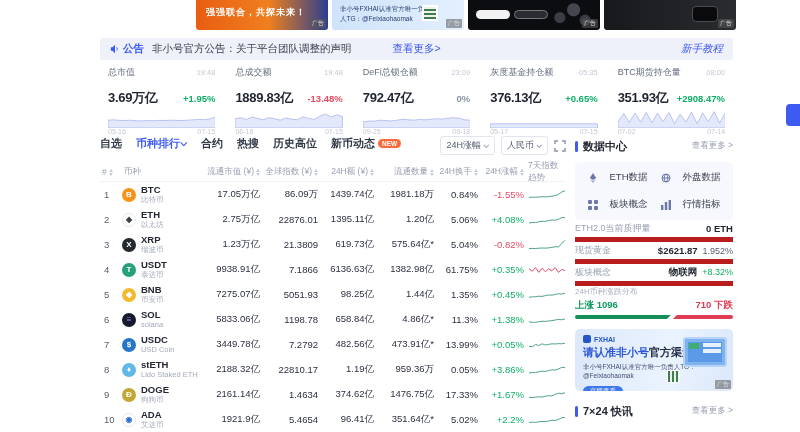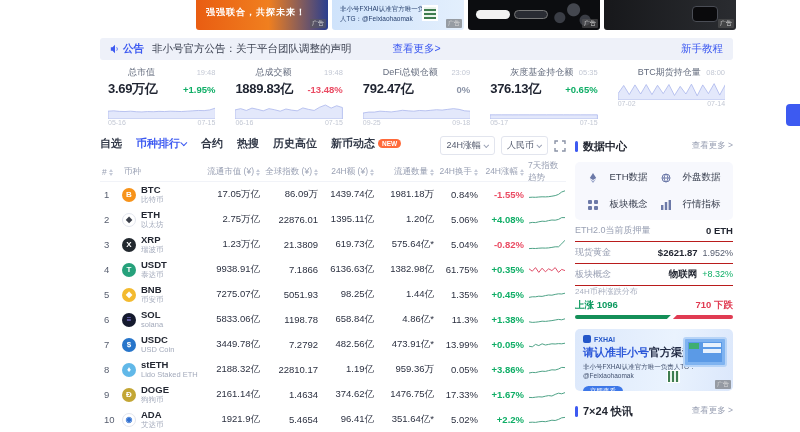--- a/index.html
+++ b/index.html
@@ -31,29 +31,29 @@
       background:#0a0a0c; border:1px solid #4a4d55; }
   .adtag { position:absolute; right:2px; bottom:2px; font-size:6px; color:#ddd;
       background:rgba(90,90,90,.55); padding:0 2px; border-radius:1px; }
 
   
   .announce { position:absolute; left:100px; top:38px; width:633px; height:22px; background:#eef1f9;
       border-radius:3px; display:flex; align-items:center; font-size:10.5px; padding:0 10px; }
   .ann-tag { color:#3d5af1; font-weight:bold; margin-right:8px; display:flex; align-items:center; gap:3px; }
   .ann-text { color:#3c4252; }
   .ann-more { position:absolute; left:50%; transform:translateX(-50%); color:#3d5af1; cursor:pointer; }
-  .ann-tut { margin-left:auto; color:#3d5af1; cursor:pointer; }
+  .ann-tut { margin-left:auto; color:#3d5af1; cursor:pointer;font-style:italic; }
 
   
   .stats { position:absolute; left:100px; top:64px; width:633px; height:64px; display:flex; gap:4px; }
   .scard { flex:1; background:#fff; border-radius:4px; padding:2px 8px 0; position:relative; }
-  .srow1 { display:flex; justify-content:space-between; align-items:center;margin-left:20px; }
+  .srow1 { display:flex; justify-content:space-between; align-items:center; }
   .slabel { font-size:9px; color:#646c7e; }
   .stime { font-size:7.5px; color:#c3c8d4; }
-  .srow2 { display:flex; justify-content:space-between; align-items:baseline; margin-top:1px; }
+  .srow2 { display:flex; justify-content:space-between; align-items:baseline; margin-top:10px; }
   .sval { font-size:13px; font-weight:bold; color:#1e2330; letter-spacing:-.3px; }
   .schg { font-size:9.5px; font-weight:bold; }
   .sarea { width:100%; height:20px; margin-top:1px; }
   .sdates { display:flex; justify-content:space-between; font-size:7px; color:#c3c8d4; margin-top:0; }
 
   
   .main { position:absolute; left:100px; top:136px; width:633px; display:flex; gap:9px; }
   .left { width:466px; }
   .right { width:158px; }
 
@@ -80,34 +80,34 @@
   .sorter i { width:0; height:0; border-left:2.5px solid transparent; border-right:2.5px solid transparent; }
   .sorter .ua { border-bottom:3px solid #c6cbd8; } .sorter .da { border-top:3px solid #c6cbd8; }
   .trow { height:25px; cursor:pointer; }
   .rank { font-size:9.5px; color:#565d6e; padding-left:4px; }
   .coin { display:flex; align-items:center; gap:5px; }
   .cicon { width:14px; height:14px; border-radius:50%; font-size:8px; font-weight:bold;
       display:flex; align-items:center; justify-content:center; flex-shrink:0; }
   .cname .sym { font-size:9.5px; font-weight:bold; color:#232732; line-height:1.1; }
   .cname .cn { font-size:7.5px; color:#a3aabb; line-height:1.1; }
   .num { font-size:9.5px; color:#2b3040; text-align:right; padding-right:4px; }
-  .chgcell { font-size:9.5px; font-weight:bold; text-align:right; padding-right:4px; }
+  .chgcell { font-size:9.5px; font-weight:normal; text-align:right; padding-right:4px; }
   .sparkcell { display:flex; justify-content:center; }
 
   
   .sec-head { display:flex; align-items:center; height:20px; }
   .bluebar { width:3px; height:11px; background:#3d5af1; border-radius:2px; margin-right:5px; }
   .sec-title { font-size:11px; font-weight:bold; color:#232732; }
   .sec-more { margin-left:auto; font-size:8.5px; color:#9aa1b4; cursor:pointer; }
   .links { background:#f7f8fd; border-radius:5px; margin-top:6px; padding:9px 6px;
       display:grid; grid-template-columns:1fr 1fr; row-gap:14px; }
   .qlink { display:flex; align-items:center; justify-content:center; gap:12px; font-size:9.5px;
       color:#3c4252; cursor:pointer; }
   .metric { display:flex; align-items:center; justify-content:space-between; height:22px;
-      border-bottom:1px solid #b91c1c; font-size:9px; }
+      border-bottom:5px solid #b91c1c; font-size:9px; }
   .metric .ml { color:#9aa1b4; }
   .metric .mv { font-weight:bold; color:#232732; font-size:9.5px; }
   .metric .mx { margin-left:5px; font-size:9px; }
   .dist-label { font-size:8px; color:#aab0c0; }
   .dist-nums { display:flex; justify-content:space-between; margin-top:2px; font-size:9.5px; font-weight:bold; }
   .dist-nums .u { color:#0c9a5f; } .dist-nums .d { color:#e03b52; }
   .distbar { display:flex; height:4px; margin-top:3px; border-radius:2px; overflow:hidden; gap:2px; }
   .distbar .g { background:#148f58; clip-path:polygon(0 0, 100% 0, calc(100% - 4px) 100%, 0 100%); }
   .distbar .r { background:#e03b52; clip-path:polygon(4px 0, 100% 0, 100% 100%, 0 100%); flex:1; }
   .sad { margin-top:10px; position:relative; height:62px; border-radius:5px; overflow:hidden; cursor:pointer;
@@ -240,20 +240,24 @@
     <div class="sdates">
       <span>05-17</span>
       <span>07-15</span>
     </div>
   </div>
     <div class="scard">
     <div class="srow1">
       <span class="slabel">BTC期货持仓量</span>
       <span class="stime">08:00</span>
     </div>
+    <div class="srow2">
+      <span class="sval">351.93亿</span>
+      <span class="schg up">+2908.47%</span>
+    </div>
     <div class="sarea"><svg viewBox="0 0 100 22" preserveAspectRatio="none" style="width:100%;height:100%">
           <path d="M0 22 L0.0 15.0 L5.3 6.0 L10.5 16.0 L15.8 5.4 L21.1 15.4 L26.3 5.0 L31.6 16.0 L36.8 5.8 L42.1 15.0 L47.4 5.0 L52.6 17.0 L57.9 7.0 L63.2 15.4 L68.4 4.6 L73.7 17.4 L78.9 5.4 L84.2 15.0 L89.5 4.0 L94.7 16.6 L100.0 5.0 L100 22 Z" fill="#e3e8fb" stroke="#aab6ec" stroke-width="0.8"></path>
         </svg></div>
     <div class="sdates">
       <span>07-02</span>
       <span>07-14</span>
     </div>
   </div>
   </div>
 

